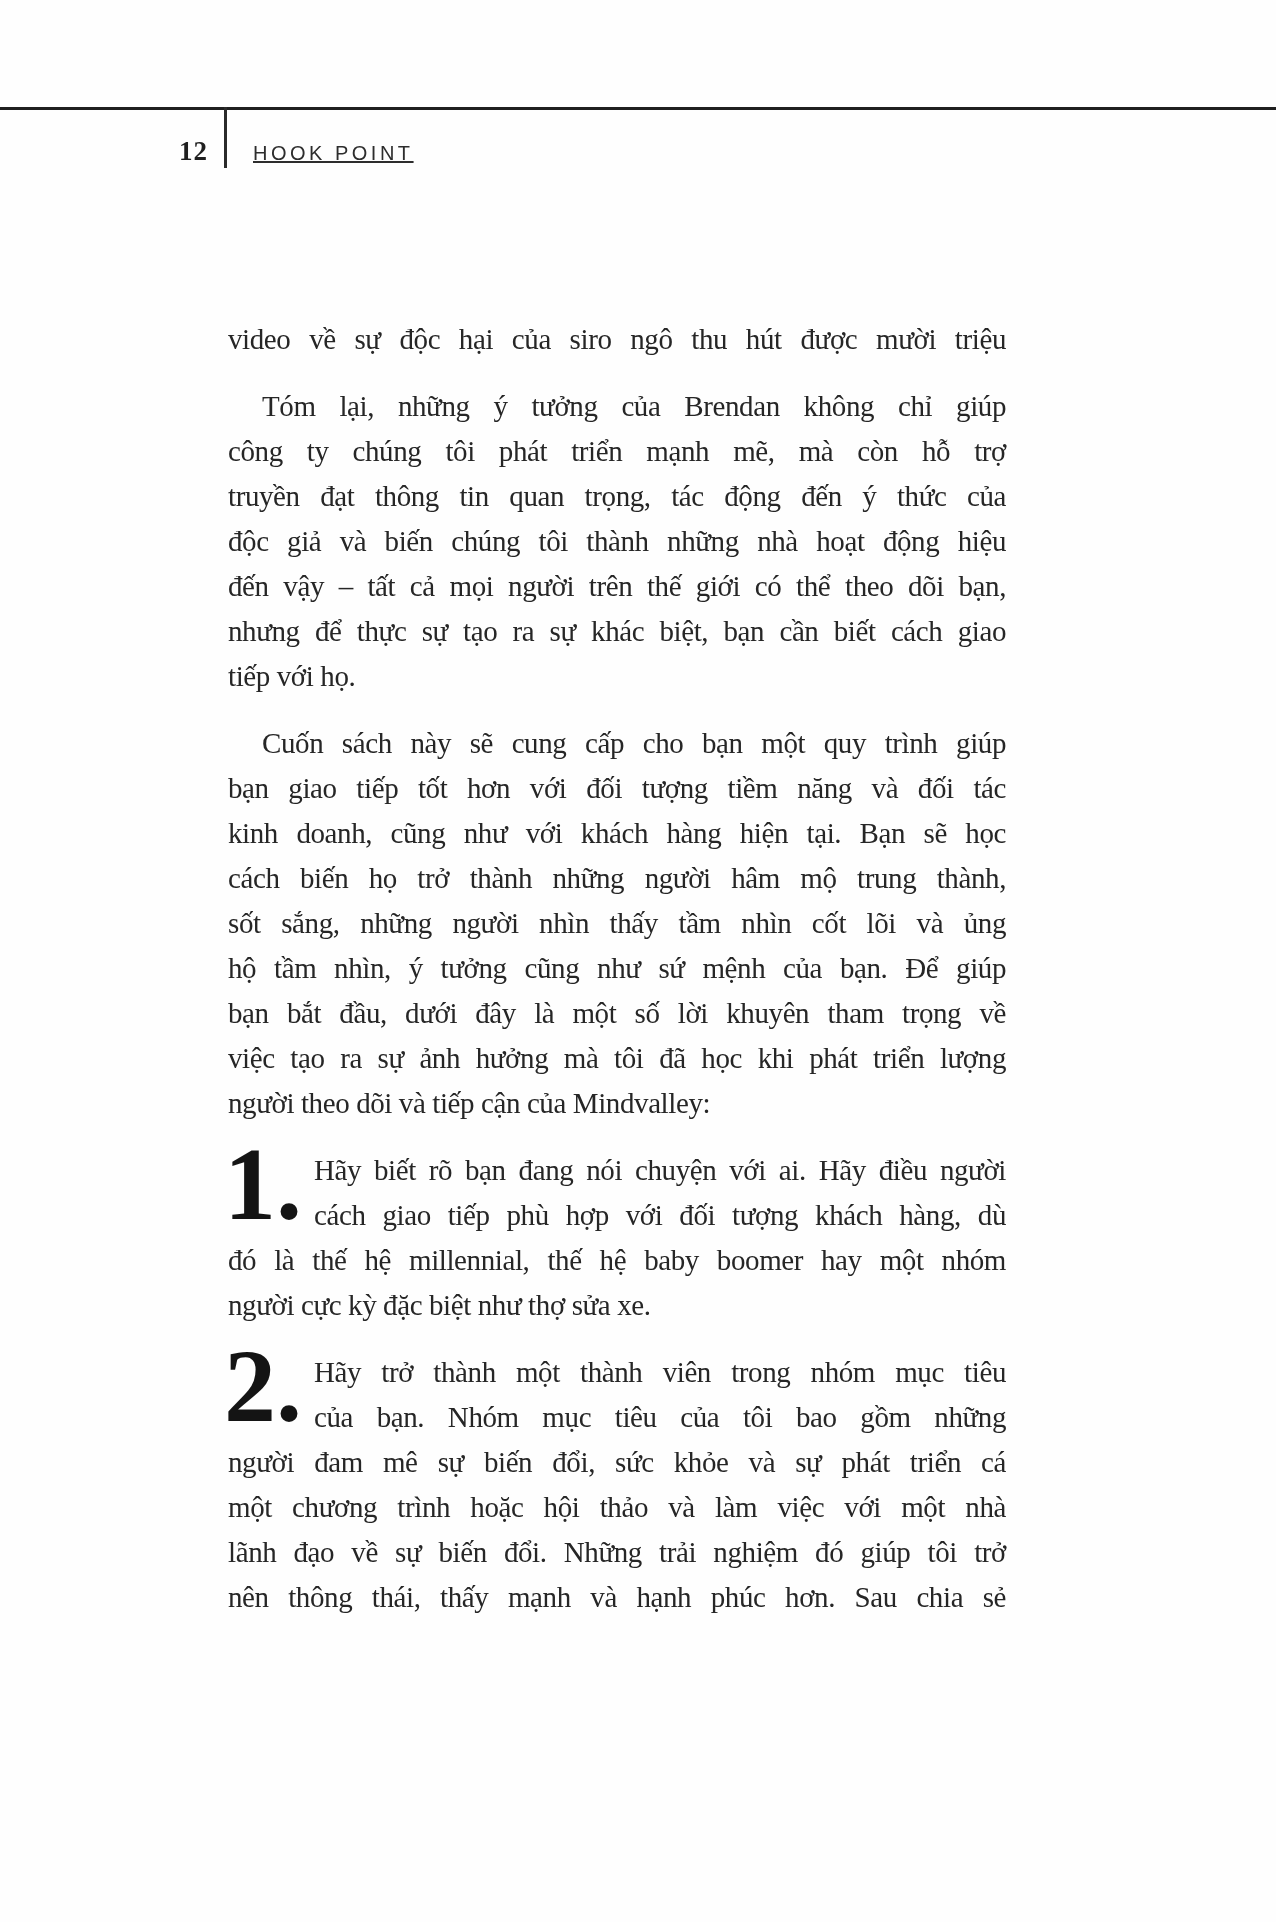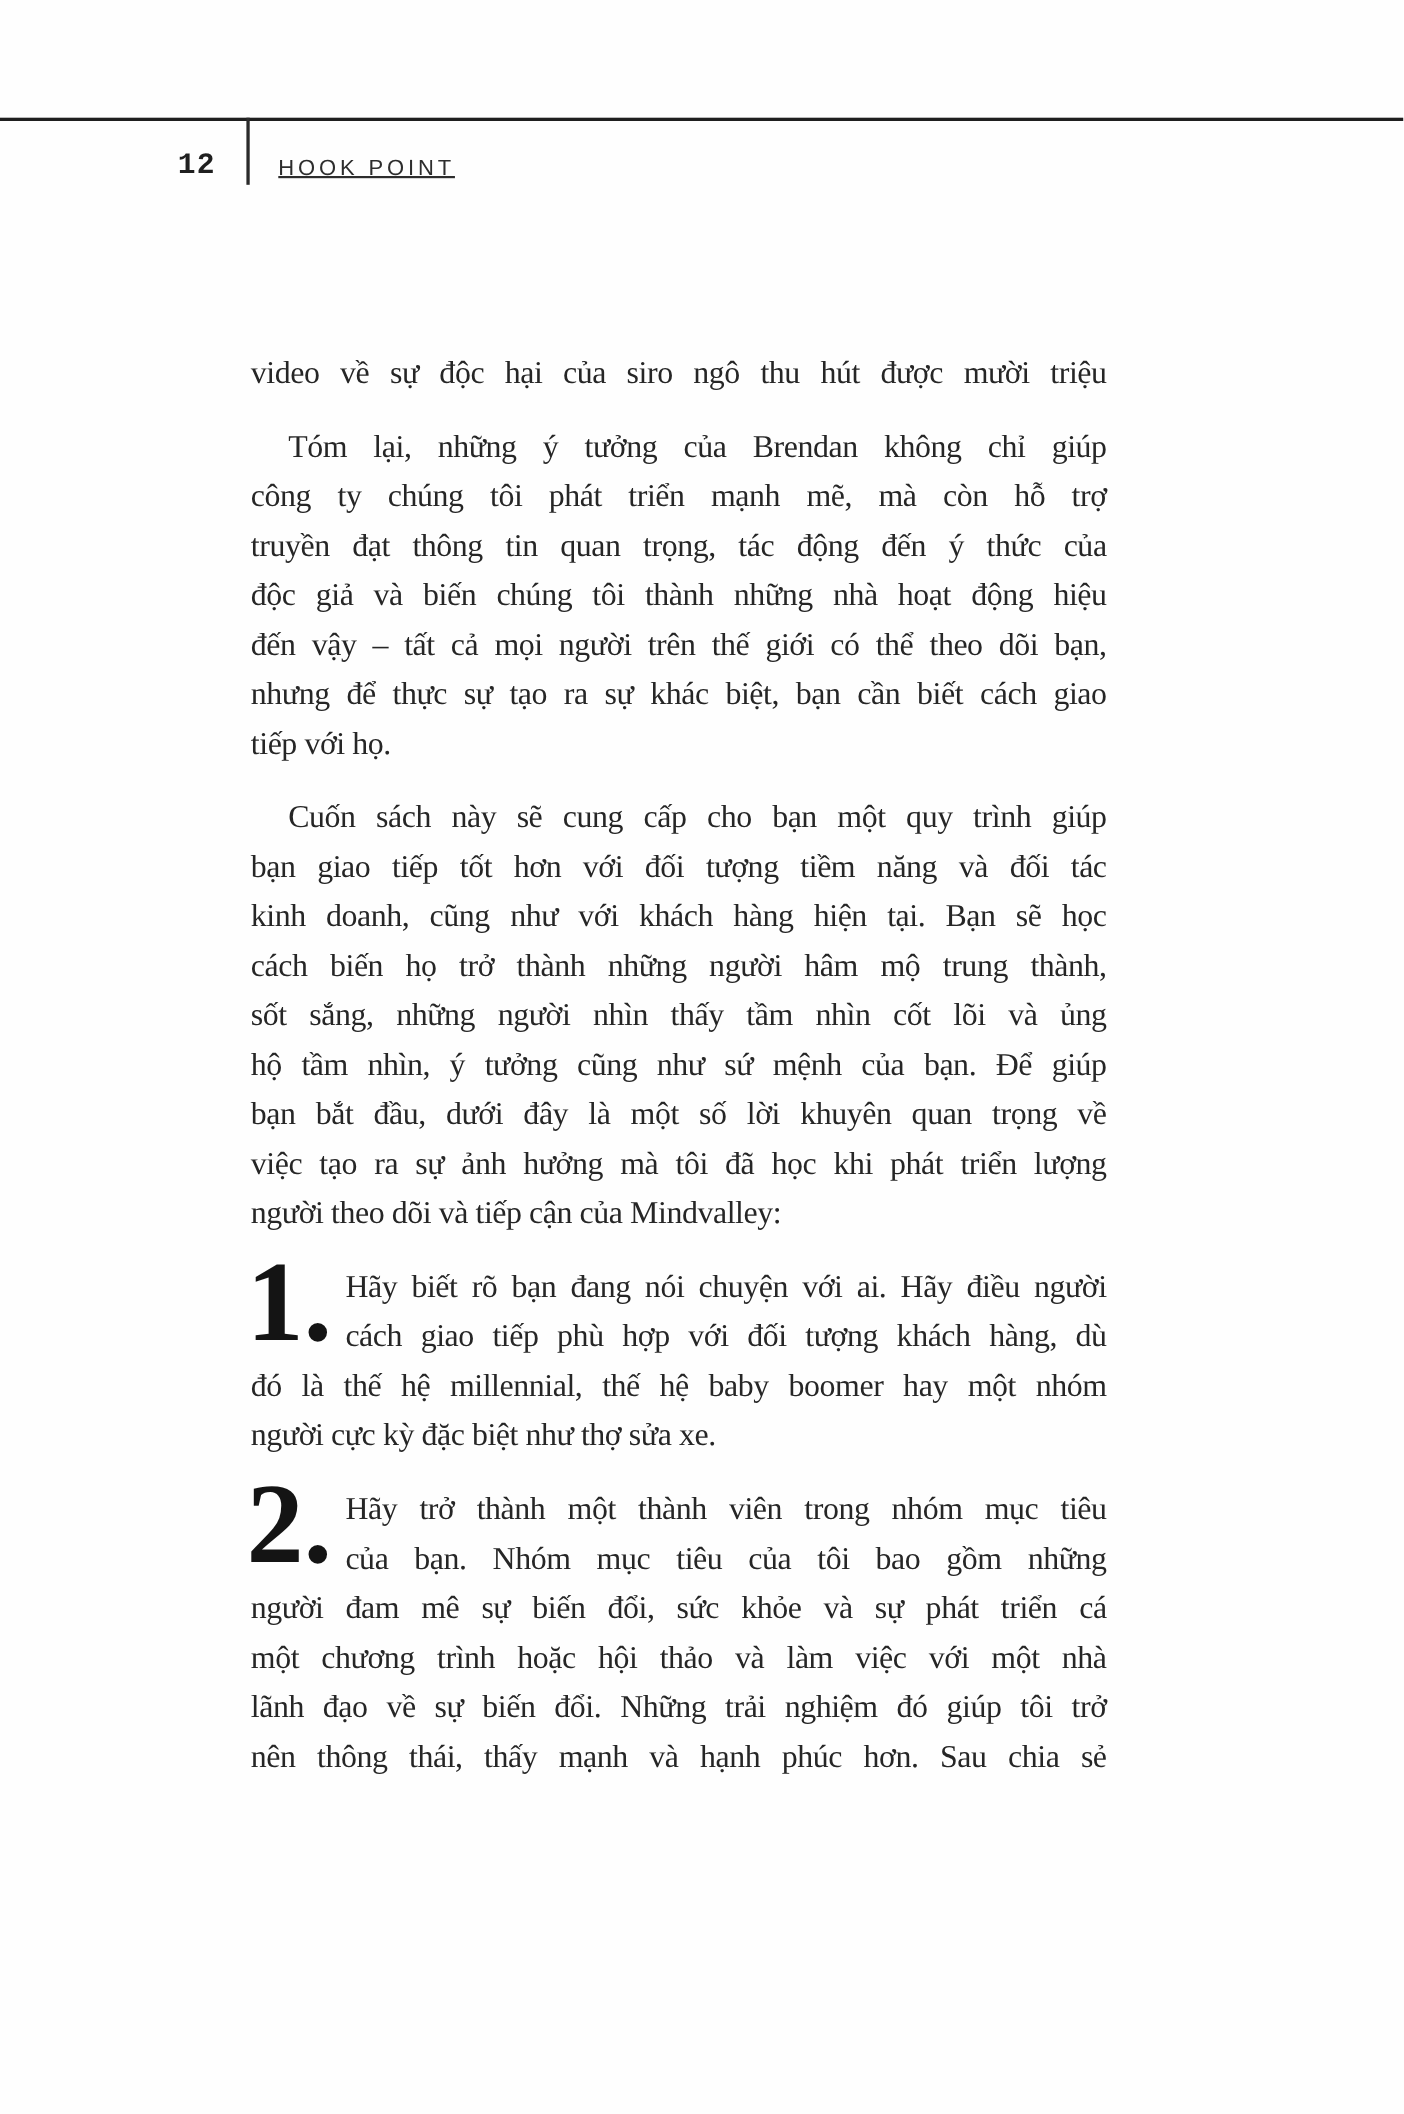--- a/index.html
+++ b/index.html
@@ -24,23 +24,23 @@
     background: #1f1f1f;
   }
   .header-tick {
     position: absolute;
     top: 107px; left: 224px;
     width: 3px; height: 61px;
     background: #2a2a2a;
   }
   .header-num {
     position: absolute;
-    top: 138px; left: 128px; width: 68px;
+    top: 138px; left: 140px; width: 68px;
     text-align: right;
-    font-family: Liberation Mono, monospace;
+    font-family: Liberation Serif, serif;
     font-weight: 700;
     font-size: 27px;
     line-height: 27px;
     letter-spacing: 1px;
     color: #1f1f1f;
   }
   .header-title {
     position: absolute;
     top: 143px; left: 253px;
     font-family: "Liberation Sans", sans-serif;
@@ -113,21 +113,21 @@
         <div class="tline end">tiếp với họ.</div>
       </div>
 
     <div class="para indented">
         <div class="tline first">Cuốn sách này sẽ cung cấp cho bạn một quy trình giúp</div>
         <div class="tline">bạn giao tiếp tốt hơn với đối tượng tiềm năng và đối tác</div>
         <div class="tline">kinh doanh, cũng như với khách hàng hiện tại. Bạn sẽ học</div>
         <div class="tline">cách biến họ trở thành những người hâm mộ trung thành,</div>
         <div class="tline">sốt sắng, những người nhìn thấy tầm nhìn cốt lõi và ủng</div>
         <div class="tline">hộ tầm nhìn, ý tưởng cũng như sứ mệnh của bạn. Để giúp</div>
-        <div class="tline">bạn bắt đầu, dưới đây là một số lời khuyên quan trọng về</div>
+        <div class="tline">bạn bắt đầu, dưới đây là một số lời khuyên tham trọng về</div>
         <div class="tline">việc tạo ra sự ảnh hưởng mà tôi đã học khi phát triển lượng</div>
         <div class="tline end">người theo dõi và tiếp cận của Mindvalley:</div>
       </div>
 
     <div class="item">
       <div class="item-number">1.</div>
       <div class="item-lines">
           <div class="tline first">Hãy biết rõ bạn đang nói chuyện với ai. Hãy điều người</div>
           <div class="tline">cách giao tiếp phù hợp với đối tượng khách hàng, dù</div>
           <div class="tline">đó là thế hệ millennial, thế hệ baby boomer hay một nhóm</div>

